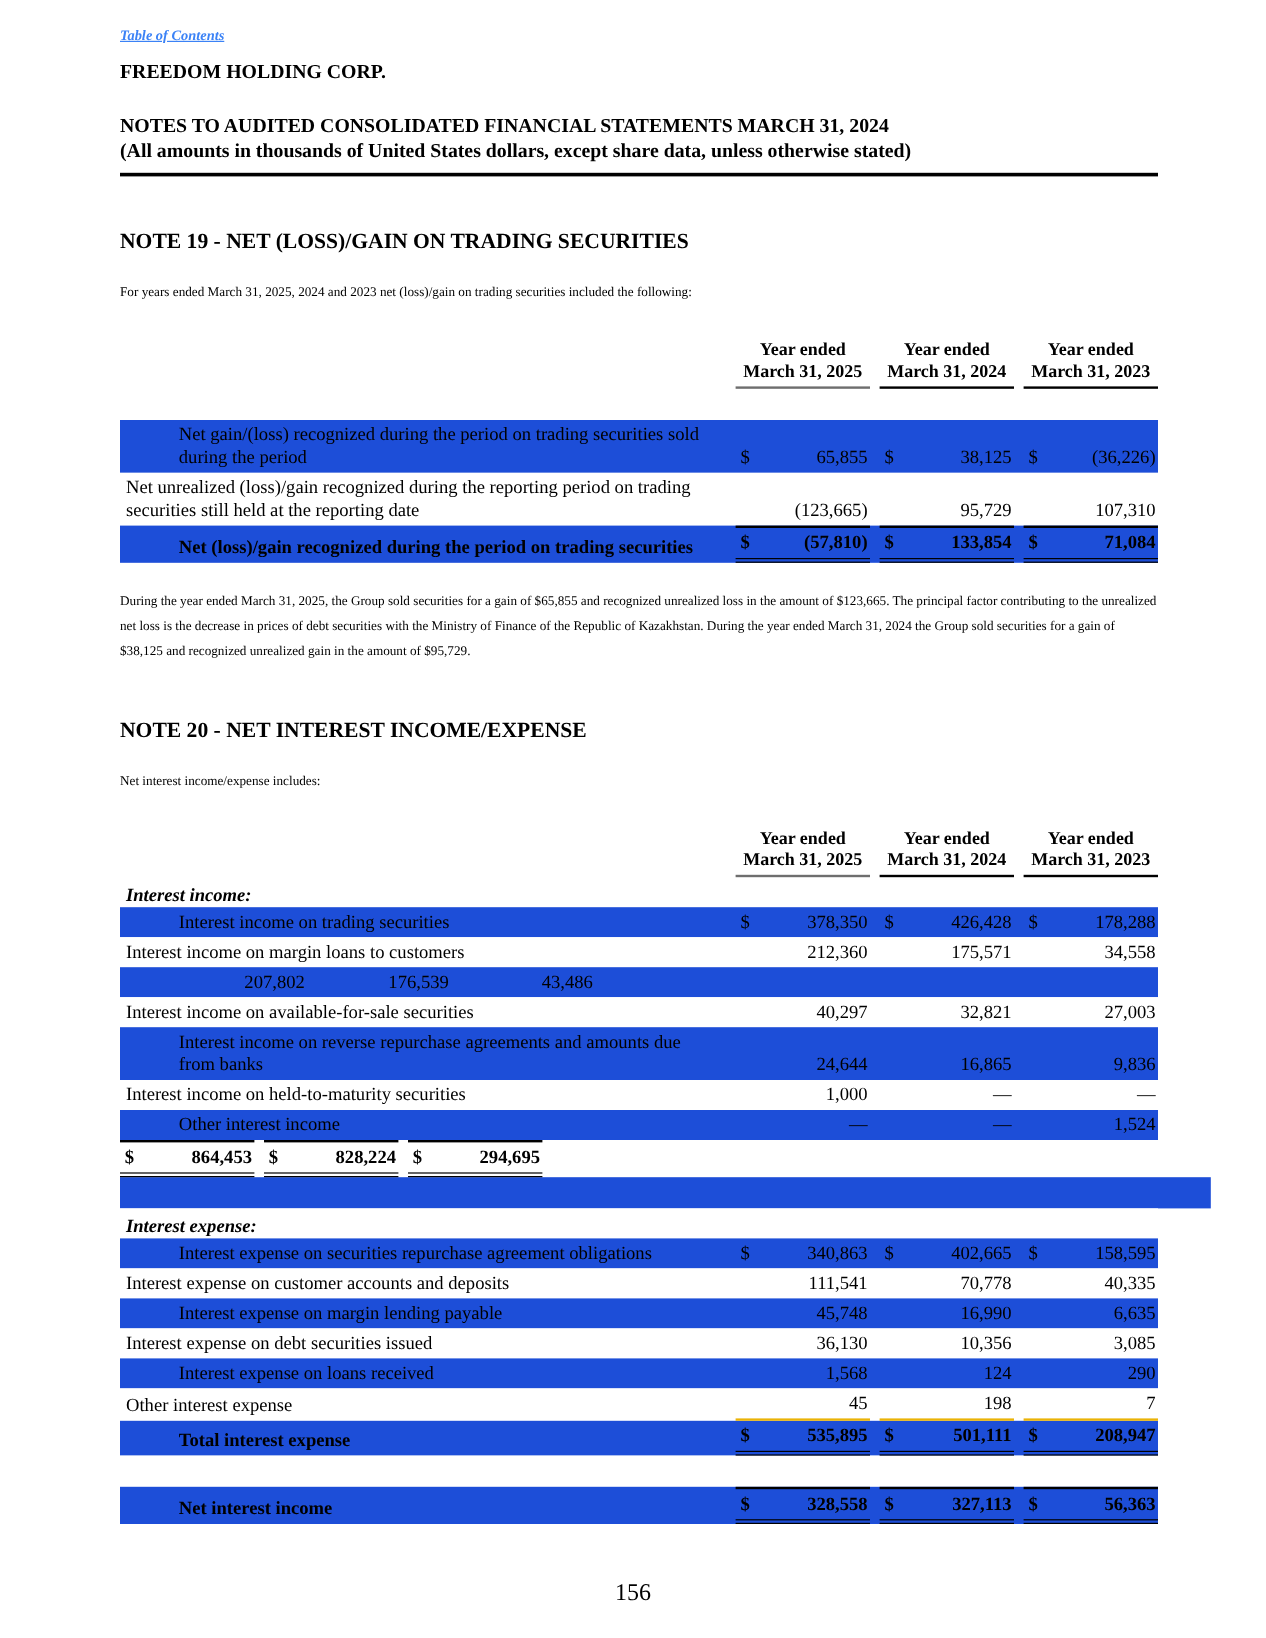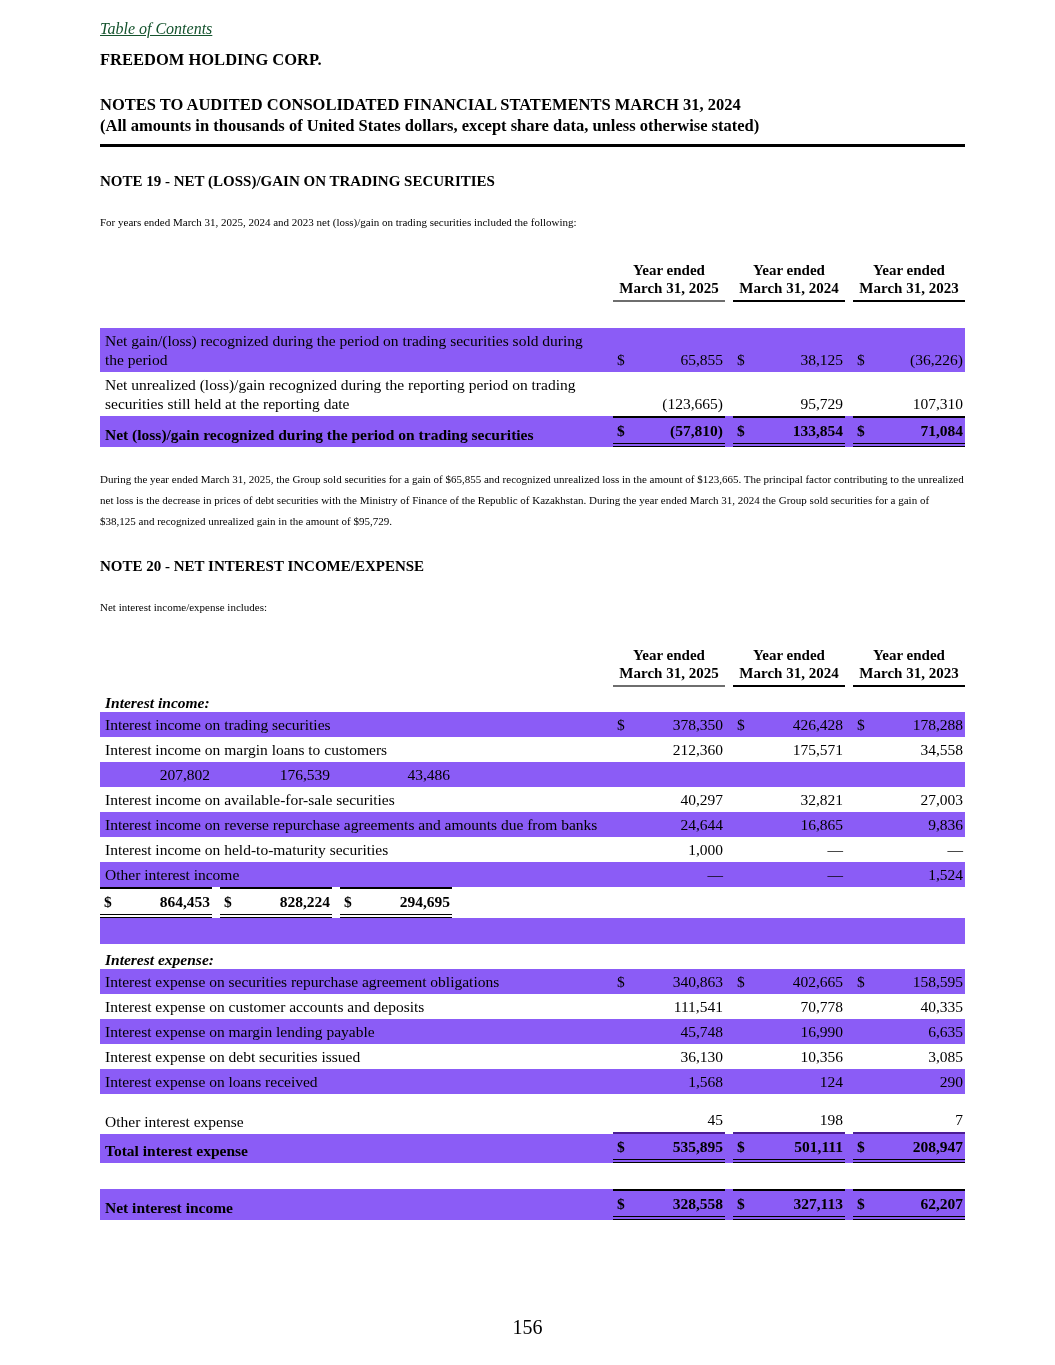--- a/index.html
+++ b/index.html
@@ -2,38 +2,38 @@
 <html><head>
 <meta charset="utf-8">
 <style>
   html,body{margin:0;padding:0;background:#ffffff;}
   body{
     width:1055px;height:1365px;box-sizing:border-box;
     font-family:"Liberation Serif","DejaVu Serif",serif;
     color:#000;display:flex;flex-direction:column;overflow:hidden;
   }
   .content{padding:20px 90px 0 100px;}
-  a.toc{color:#14532d;font-style:italic;text-decoration:underline;font-size:16px;}
+  a.toc{color:#3b82f6;font-style:italic;text-decoration:underline;font-size:12px;font-weight:bold;}
   .company{font-weight:bold;font-size:16.5px;margin-top:12px;}
   .titleblock{margin-top:24px;border-bottom:3px solid #000000;padding-bottom:8px;}
   .title{font-weight:bold;font-size:16.5px;line-height:21px;}
-  .note-heading{font-weight:bold;font-size:15px;margin-top:26px;}
+  .note-heading{font-weight:bold;font-size:18px;margin-top:44px;}
   p.bodytext{font-size:11px;line-height:21px;margin:22px 0 0 0;}
   .fintable{margin-top:18px;font-size:15.5px;}
   .row{display:flex;column-gap:8px;align-items:stretch;}
-  .row.blue{background:#8b5cf6;}
+  .row.blue{background:#1d4ed8;padding-left:44px;}
   .row.white{background:#ffffff;}
   .lbl{flex:1;padding:3px 6px 3px 5px;line-height:19px;align-self:flex-end;}
   .lbl.section{font-weight:bold;font-style:italic;padding-top:6px;padding-bottom:0;}
   .lbl.b{font-weight:bold;}
   .grp{width:112px;flex:0 0 112px;display:flex;justify-content:space-between;
        align-items:flex-end;padding:3px 2px 3px 4px;box-sizing:border-box;line-height:19px;}
   .grp.b{font-weight:bold;}
   .grp.top-single{border-top:2px solid #000;}
-  .grp.bot-single{border-bottom:2px solid #4c1d95;margin-top:13px;}
+  .grp.bot-single{border-bottom:2px solid #eab308;}
   .grp.bot-double{border-bottom:4px double #000;}
   .thead{align-items:flex-end;margin-bottom:0;margin-top:28px;}
   .hgrp{width:112px;flex:0 0 112px;text-align:center;font-weight:bold;font-size:15px;
         line-height:18px;padding-bottom:3px;box-sizing:border-box;}
   .spacer-row{width:100%;}
   .footer{margin-top:auto;text-align:center;font-size:20px;padding-bottom:26px;}
 </style>
 </head>
 <body>
 
@@ -394,19 +394,19 @@
         <div class="grp b top-single bot-double">
           <span>$</span>
           <span>328,558</span>
         </div>
         <div class="grp b top-single bot-double">
           <span>$</span>
           <span>327,113</span>
         </div>
         <div class="grp b top-single bot-double">
           <span>$</span>
-          <span>62,207</span>
+          <span>56,363</span>
         </div>
       </div>
     </div>
 </div>
 
 <div class="footer">156</div>
 
 </body></html>

